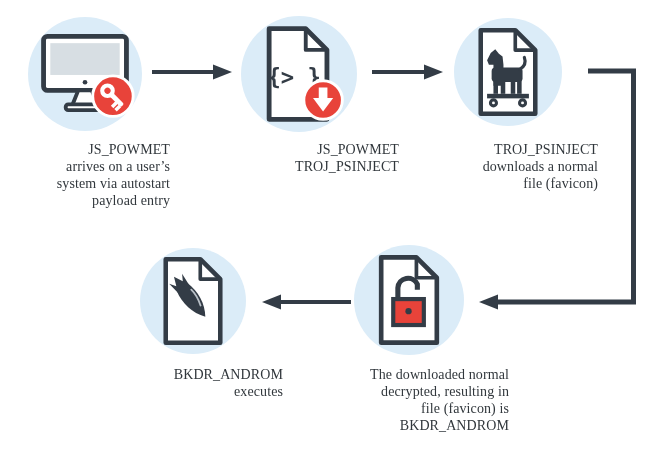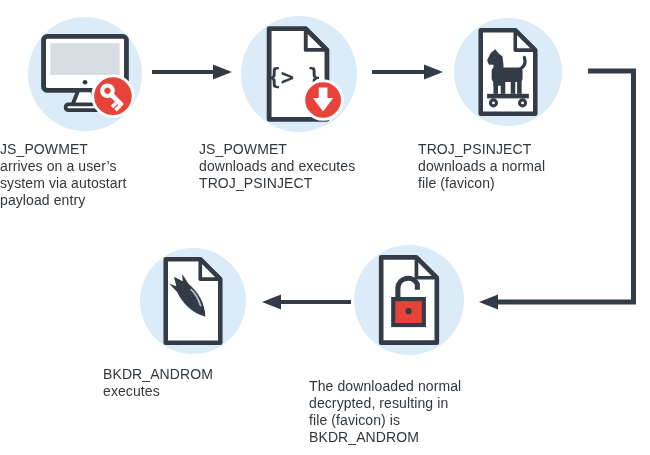--- a/index.html
+++ b/index.html
@@ -15,22 +15,22 @@
   .stage{
     position:relative;width:650px;height:455px;background:var(--white);
     overflow:hidden;
   }
   .circle{
     position:absolute;border-radius:50%;background:var(--circle-bg);
     display:flex;align-items:center;justify-content:center;
   }
   .circle svg{display:block;overflow:visible;}
   .caption{
-    position:absolute;text-align:left;color:var(--text);
-    font-size:14px;line-height:17px;letter-spacing:0.1px;
+    position:absolute;text-align:right;color:var(--text);
+    font-size:14px;line-height:17px;letter-spacing:0.1px;font-family:Liberation Serif, serif;
   }
   .arrow{position:absolute;}
   .ln{stroke:var(--outline);stroke-width:4;fill:none;}
   .lnThick{stroke:var(--outline);stroke-width:5;fill:none;stroke-linejoin:miter;}
   .hd{fill:var(--outline);}
   .docShape{fill:var(--white);stroke:var(--outline);stroke-width:5;stroke-linejoin:round;}
   .foldLine{fill:none;stroke:var(--outline);stroke-width:4;stroke-linejoin:round;}
   .dark{fill:var(--outline);}
   .badge{fill:var(--red);stroke:var(--white);stroke-width:3;}
   .whiteFill{fill:var(--white);}
@@ -85,21 +85,20 @@
         <circle cx="80" cy="82" r="20" class="badge"></circle>
         <g transform="translate(80,82)">
           <rect x="-4.5" y="-13" width="9" height="13" class="whiteFill"></rect>
           <polygon points="-10.5,-2 10.5,-2 0,12" class="whiteFill"></polygon>
         </g>
       </g>
     </svg>
   </div>
   <div class="caption" style="left:199px;top:141px;width:200px;">
     <div>JS_POWMET</div>
-    <div>downloads and executes</div>
     <div>TROJ_PSINJECT</div>
   </div>
 
   <svg class="arrow" style="left:371px;top:62px;" width="72" height="20">
     <line x1="1" y1="10" x2="56" y2="10" class="ln"></line>
     <polygon points="53,2.5 72,10 53,17.5" class="hd"></polygon>
   </svg>
 
   <div class="circle" style="left:454px;top:18px;width:108px;height:108px;">
     <svg width="100" height="100" viewBox="0 0 110 110">
@@ -136,21 +135,21 @@
     <svg width="102" height="102" viewBox="0 0 110 110">
       <path d="M25,9 H63 L85,31 V101 H25 Z" class="docShape"></path>
       <path d="M63,9 V31 H85" class="foldLine"></path>
       <g>
         <path d="M43,54 V42 A11,11 0 0 1 64,38 V44" fill="none" stroke="var(--outline)" stroke-width="5.5"></path>
         <rect x="38" y="54" width="33" height="28" class="redFill" stroke="var(--outline)" stroke-width="4.5"></rect>
         <circle cx="54.5" cy="67" r="3.4" class="dark"></circle>
       </g>
     </svg>
   </div>
-  <div class="caption" style="left:309px;top:366px;width:200px;margin-top:12px;">
+  <div class="caption" style="left:309px;top:366px;width:200px;">
     <div>The downloaded normal</div>
     <div>decrypted, resulting in</div>
     <div>file (favicon) is</div>
     <div>BKDR_ANDROM</div>
   </div>
 
   <svg class="arrow" style="left:262px;top:292px;" width="90" height="20">
     <polygon points="19,2.5 0,10 19,17.5" class="hd"></polygon>
     <line x1="16" y1="10" x2="89" y2="10" class="ln"></line>
   </svg>

